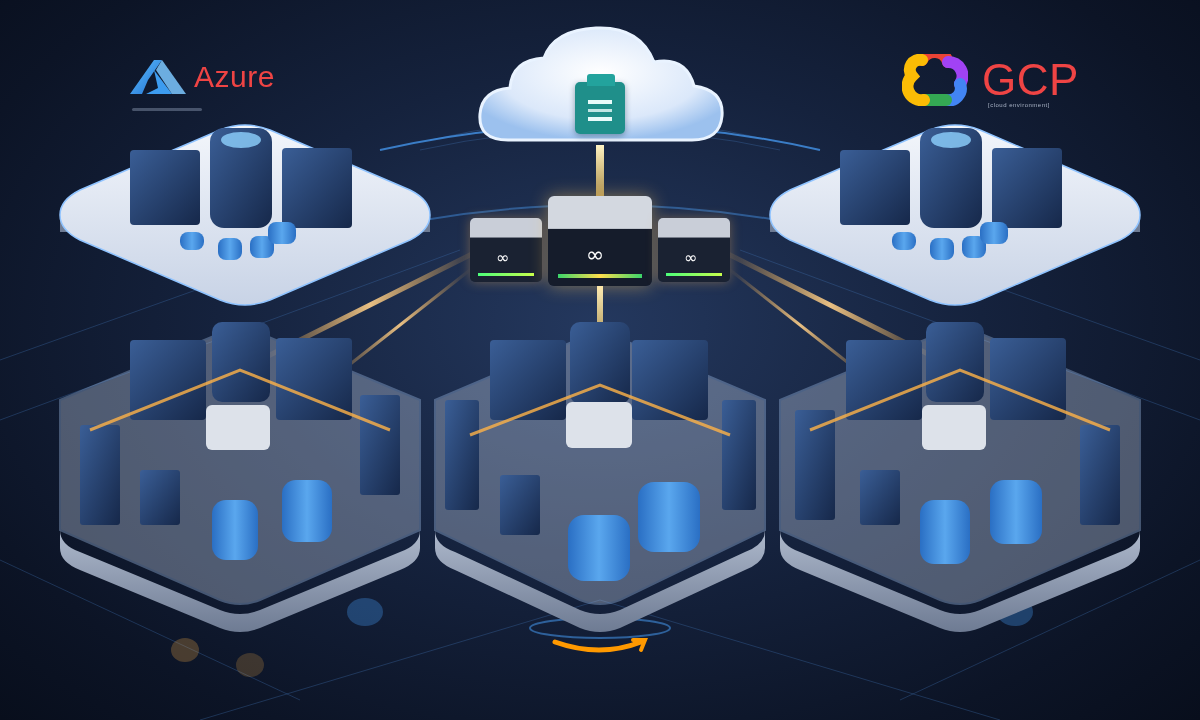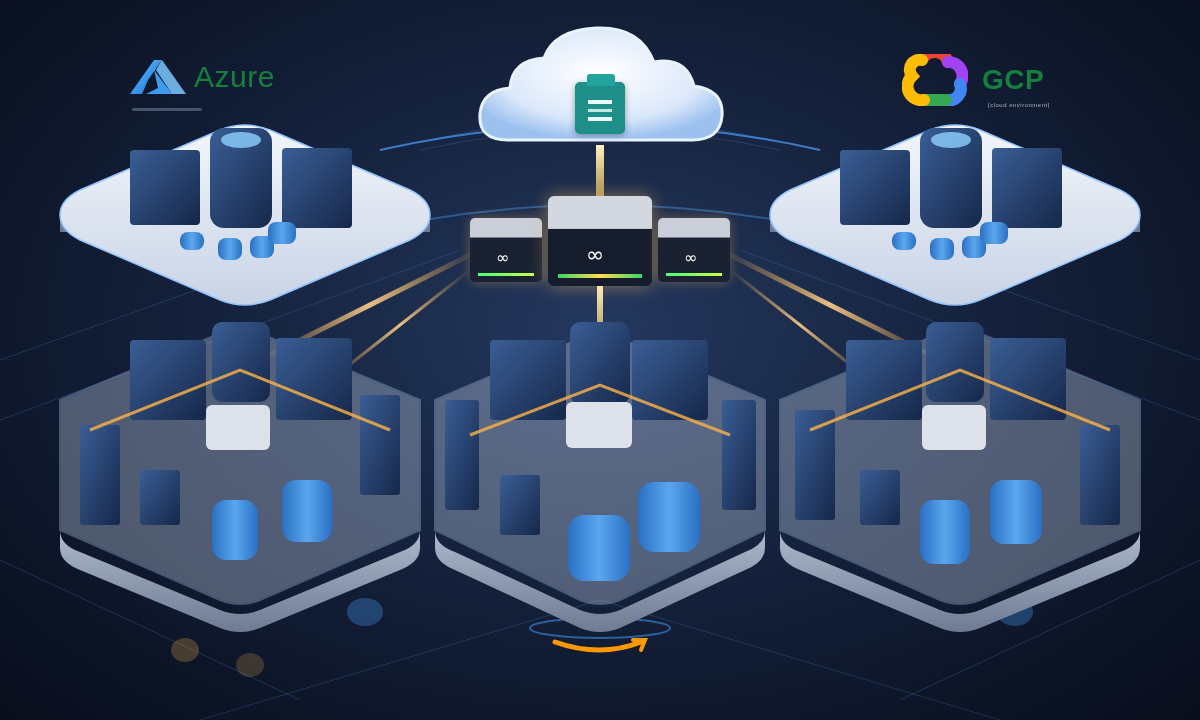--- a/index.html
+++ b/index.html
@@ -1,20 +1,20 @@
 <!DOCTYPE html>
 <html><head>
 <meta charset="utf-8">
 <style>
   html,body{margin:0;padding:0;}
   body{width:1200px;height:720px;overflow:hidden;position:relative;
     background:radial-gradient(ellipse at 50% 45%, #24385e 0%, #15223d 45%, #0c1426 80%, #080e1c 100%);
     font-family:"Liberation Sans", sans-serif;}
   .abs{position:absolute;}
-  .logo-text{color:#15803d;font-weight:400;letter-spacing:0.5px;}
+  .logo-text{color:#ef4444;font-weight:400;letter-spacing:0.5px;}
   .sub{font-size:6px;color:#c9d3e5;opacity:0.8;letter-spacing:0.5px;}
   svg{display:block;}
 </style>
 </head>
 <body>
 
 <svg class="abs" style="left:0;top:0" width="1200" height="720">
   <defs>
     <linearGradient id="orangeBeam" x1="0" y1="0" x2="1" y2="0">
       <stop offset="0" stop-color="#ffb347" stop-opacity="0"></stop>
@@ -108,21 +108,21 @@
 <div class="abs sub" style="left:132px;top:108px;width:70px;height:3px;background:#9aa9c4;opacity:0.4;border-radius:2px;"></div>
 
 <div class="abs" style="left:902px;top:54px;display:flex;align-items:center;gap:14px;">
   <svg width="66" height="52" viewBox="0 0 66 52">
     <path d="M20 6 A14 14 0 0 1 46 8" stroke="#ea4335" stroke-width="12" fill="none" stroke-linecap="round"></path>
     <path d="M46 8 A14 14 0 0 1 58 30" stroke="#a142f4" stroke-width="12" fill="none" stroke-linecap="round"></path>
     <path d="M58 30 A12 12 0 0 1 44 46" stroke="#4285f4" stroke-width="12" fill="none" stroke-linecap="round"></path>
     <path d="M44 46 L22 46" stroke="#34a853" stroke-width="12" fill="none" stroke-linecap="round"></path>
     <path d="M22 46 A14 14 0 0 1 10 22 A10 10 0 0 1 20 6" stroke="#fbbc05" stroke-width="12" fill="none" stroke-linecap="round"></path>
   </svg>
-  <span class="logo-text" style="font-size:28px;font-weight:bold;">GCP</span>
+  <span class="logo-text" style="font-size:44px;">GCP</span>
 </div>
 <div class="abs sub" style="left:988px;top:102px;">[cloud environment]</div>
 
 <svg class="abs" style="left:468px;top:10px;" width="264" height="140" viewBox="0 0 264 140">
   <path d="M40 130 Q10 130 12 104 Q14 80 42 78 Q44 50 76 48 Q86 20 128 18 Q172 16 186 52 Q218 46 226 76 Q256 80 254 106 Q252 130 224 130 Z" fill="url(#cloudGrad)" stroke="#e9f3ff" stroke-width="3"></path>
 </svg>
 <div class="abs" style="left:575px;top:82px;width:50px;height:52px;background:#1f8f8a;border-radius:5px;box-shadow:0 2px 6px rgba(0,40,60,0.4);">
   <div style="position:absolute;left:12px;top:-8px;width:28px;height:12px;background:#23a39d;border-radius:3px 3px 0 0;"></div>
   <div style="position:absolute;left:13px;top:18px;width:24px;height:4px;background:#e8fbfa;"></div>
   <div style="position:absolute;left:13px;top:27px;width:24px;height:3px;background:#e8fbfa;opacity:0.8;"></div>

